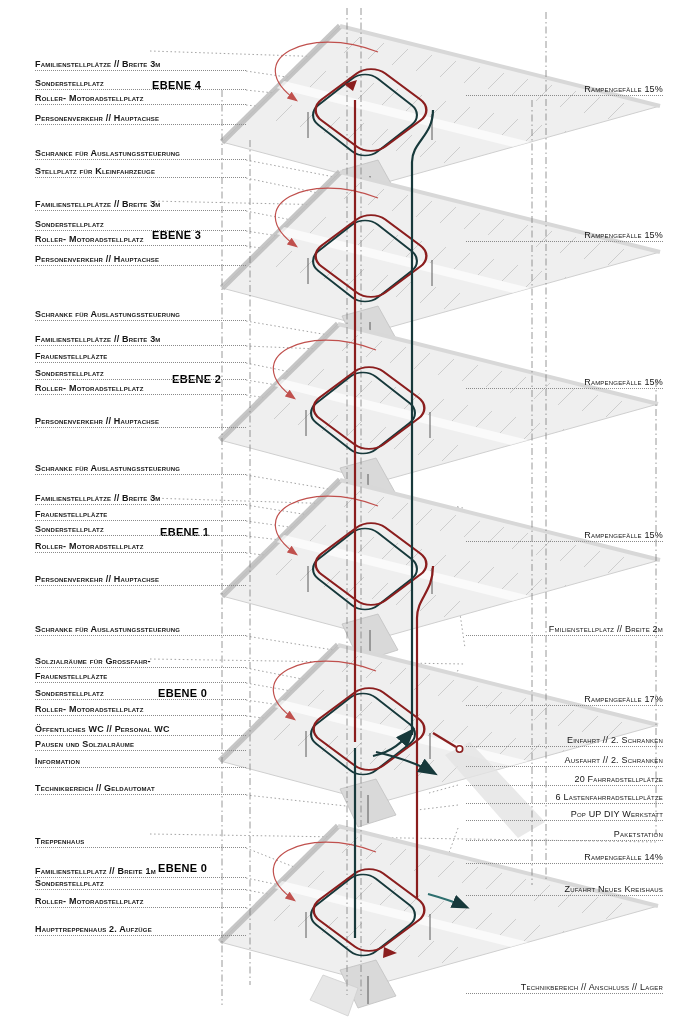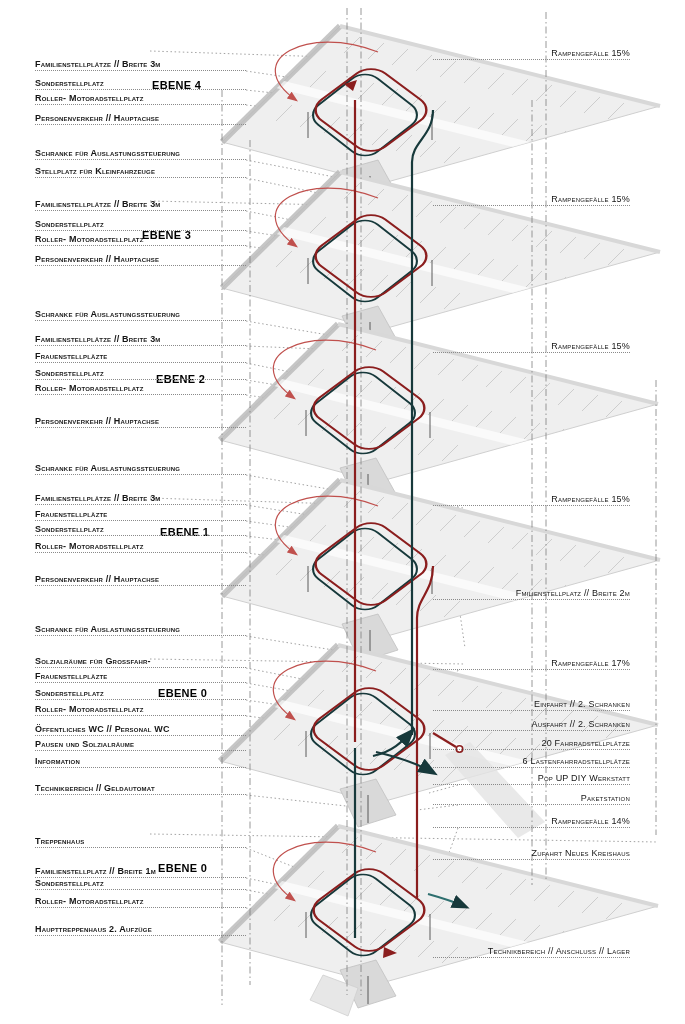--- a/index.html
+++ b/index.html
@@ -2,21 +2,21 @@
 <html><head>
 <meta charset="utf-8">
 <style>
   html,body{margin:0;padding:0;background:#fff;}
   #stage{position:relative;width:685px;height:1024px;background:#fff;overflow:hidden;
          font-family:"Liberation Sans",sans-serif;}
   #diagram{position:absolute;left:0;top:0;}
   .lbl{position:absolute;font-size:9px;line-height:11px;font-variant:small-caps;
        letter-spacing:.2px;color:#151515;border-bottom:1px dotted #8a8a8a;padding:0;}
   .left{left:35px;width:211px;text-align:left;font-weight:bold;}
-  .right{left:433px;width:197px;text-align:right;}
+  .right{left:466px;width:197px;text-align:right;margin-top:36px;}
   .hdg{position:absolute;font-size:11px;line-height:13px;font-weight:bold;color:#000;
        letter-spacing:.3px;margin-top:43px;}
   .deck-fill{fill:#efefef;stroke:#cfcfcf;stroke-width:1;}
   .loop-red{fill:none;stroke:#8B1E1E;stroke-width:2.4;}
   .loop-teal{fill:none;stroke:#17393B;stroke-width:2.1;}
   .vline{stroke:#7d7d7d;stroke-width:.8;stroke-dasharray:7 3 1.5 3;}
   .ramp-arc{fill:none;stroke:#C0504D;stroke-width:1.2;}
   .leader{stroke:#8a8a8a;stroke-width:.8;stroke-dasharray:1.5 2.6;}
   .ticks{stroke:#c4c4c4;stroke-width:.8;fill:none;}
   .cols{stroke:#4a4a4a;stroke-width:.9;fill:none;}
@@ -181,22 +181,22 @@
     <circle cx="459.5" cy="749" r="3.2" fill="#fff" stroke="#8B1E1E" stroke-width="1.6"></circle>
     <path class="circ-teal" marker-end="url(#arrTeal)" d="M373,756 C392,752 402,742 412,731"></path>
     <path class="circ-teal" marker-end="url(#arrTeal)" d="M376,752 C402,758 422,766 434,773"></path>
     <path class="exit-teal" marker-end="url(#arrTeal)" d="M428,894 C446,899 457,903 466,907"></path>
     <polygon points="344,84 357,80 353,91" fill="#8B1E1E"></polygon>
     <polygon points="397,953 384,947 383,958" fill="#8B1E1E"></polygon>
   </g>
 </svg>
 
 <div class="hdg" style="top:36px;left:152px">EBENE 4</div>
-<div class="hdg" style="top:186px;left:142px">EBENE 3</div>
-<div class="hdg" style="top:330px;left:156px">EBENE 2</div>
+<div class="hdg" style="top:186px;left:152px">EBENE 3</div>
+<div class="hdg" style="top:330px;left:172px">EBENE 2</div>
 <div class="hdg" style="top:483px;left:160px">EBENE 1</div>
 <div class="hdg" style="top:644px;left:158px">EBENE 0</div>
 <div class="hdg" style="top:819px;left:158px">EBENE 0</div>
 
 <div class="lbl left" style="top:59px">Familienstellplätze // Breite 3m</div>
 <div class="lbl left" style="top:78px">Sonderstellplatz</div>
 <div class="lbl left" style="top:93px">Roller- Motoradstellplatz</div>
 <div class="lbl left" style="top:113px">Personenverkehr // Hauptachse</div>
 <div class="lbl left" style="top:148px">Schranke für Auslastungssteuerung</div>
 <div class="lbl left" style="top:166px">Stellplatz für Kleinfahrzeuge</div>

